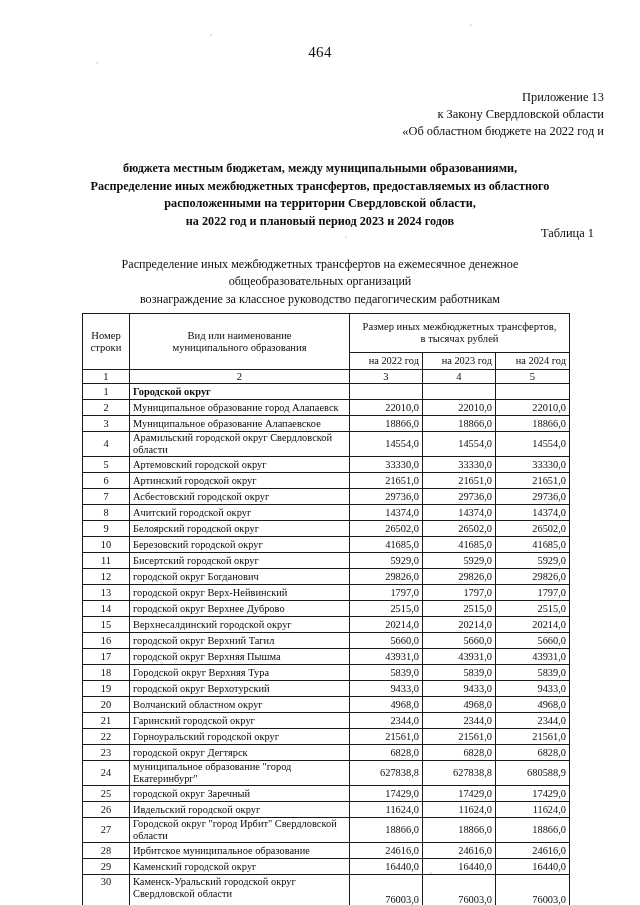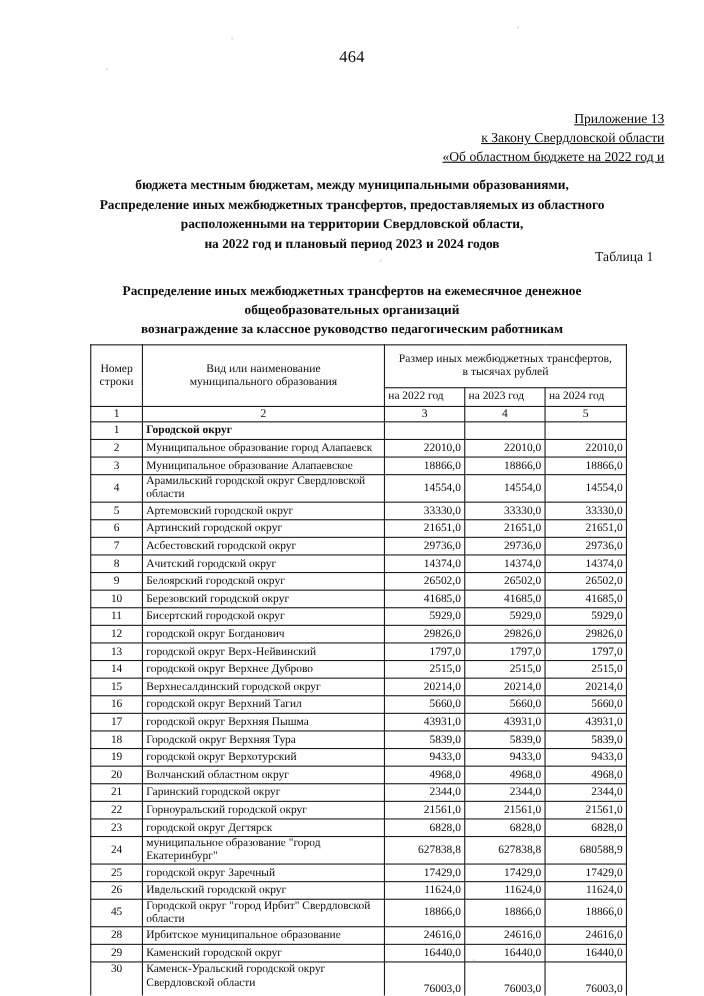--- a/index.html
+++ b/index.html
@@ -31,27 +31,26 @@
     left: 0;
     width: 640px;
     text-align: center;
     font-size: 15px;
     letter-spacing: 0.3px;
   }
 
   
   .appendix-block {
     position: absolute;
-    top: 100px;
+    top: 89px;
     right: 36px;
     width: 380px;
     text-align: right;
     font-size: 12.4px;
     line-height: 17.2px;
-    text-decoration: underline;
   }
   .appendix-block div { white-space: nowrap; }
 
   
   .doc-title {
     position: absolute;
     top: 160px;
     left: 54px;
     width: 532px;
     text-align: center;
@@ -69,21 +68,21 @@
   }
 
   
   .sub-title {
     position: absolute;
     top: 256px;
     left: 72px;
     width: 496px;
     text-align: center;
     font-size: 12.1px;
-    font-weight: bold;
+    font-weight: normal;
     line-height: 17.4px;
   }
 
   
   .tbl-wrap {
     position: absolute;
     top: 313px;
     left: 82px;
     width: 487px;
   }
@@ -108,21 +107,21 @@
   col.c-y3    { width: 74px; }
 
   th.h-main {
     text-align: center;
     font-weight: bold;
     font-size: 10.6px;
     height: 38px;
     line-height: 13px;
   }
   th.h-sub {
-    text-align: left;
+    text-align: right;
     font-weight: bold;
     font-size: 10.4px;
     height: 16px;
   }
   td.numrow {
     text-align: center;
     font-weight: bold;
     height: 13px;
     font-size: 10.6px;
   }
@@ -391,21 +390,21 @@
             <td class="val">17429,0</td>
           </tr>
           <tr>
             <td class="idx">26</td>
             <td class="name">Ивдельский городской округ</td>
             <td class="val">11624,0</td>
             <td class="val">11624,0</td>
             <td class="val">11624,0</td>
           </tr>
           <tr>
-            <td class="idx">45</td>
+            <td class="idx">27</td>
             <td class="name">Городской округ "город Ирбит" Свердловской области</td>
             <td class="val">18866,0</td>
             <td class="val">18866,0</td>
             <td class="val">18866,0</td>
           </tr>
           <tr>
             <td class="idx">28</td>
             <td class="name">Ирбитское муниципальное образование</td>
             <td class="val">24616,0</td>
             <td class="val">24616,0</td>

